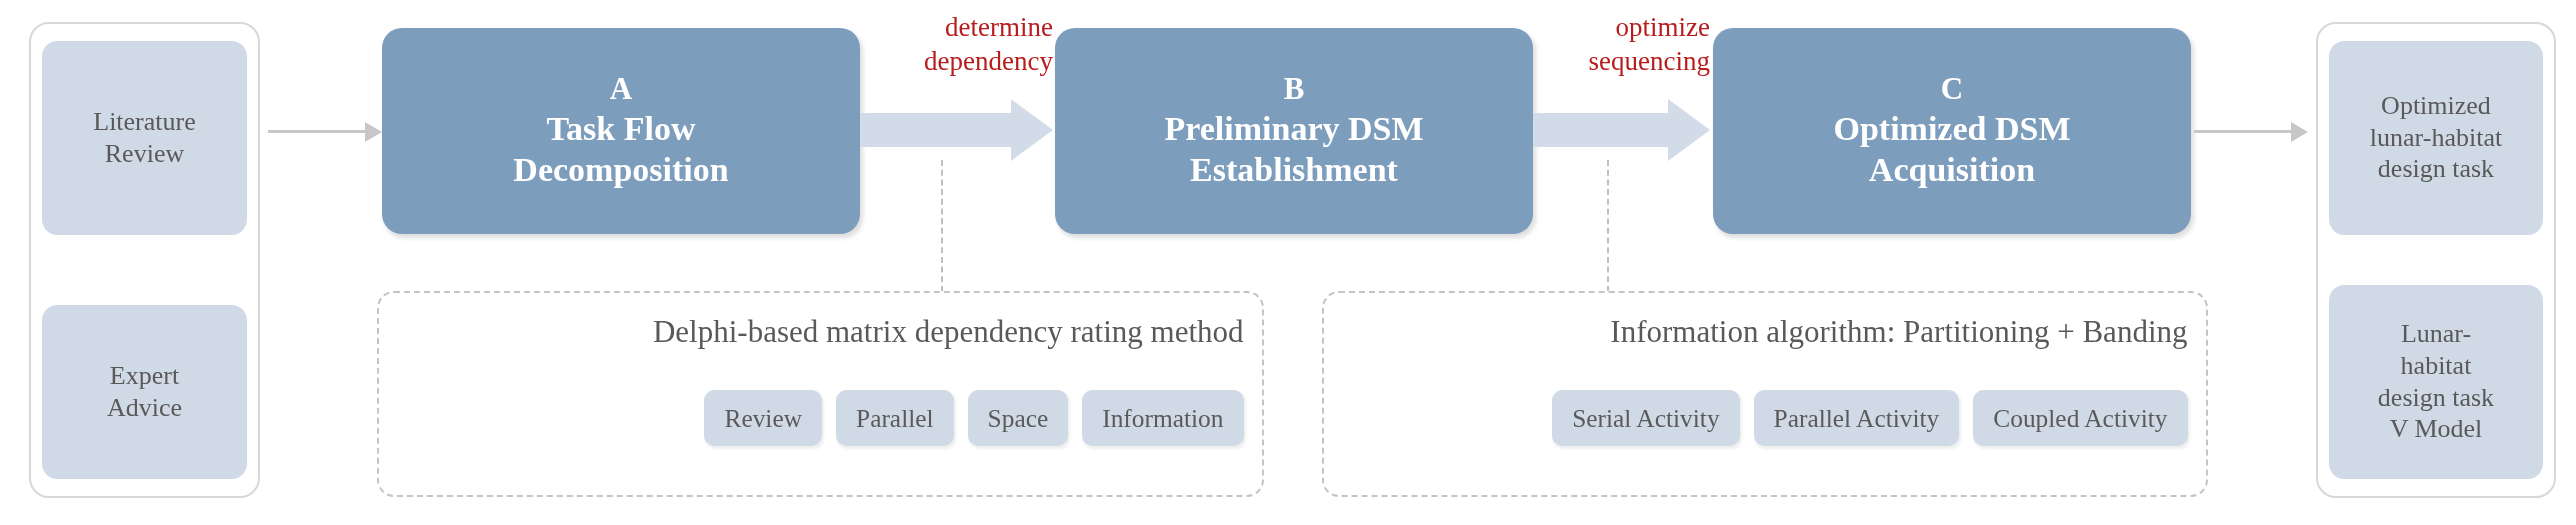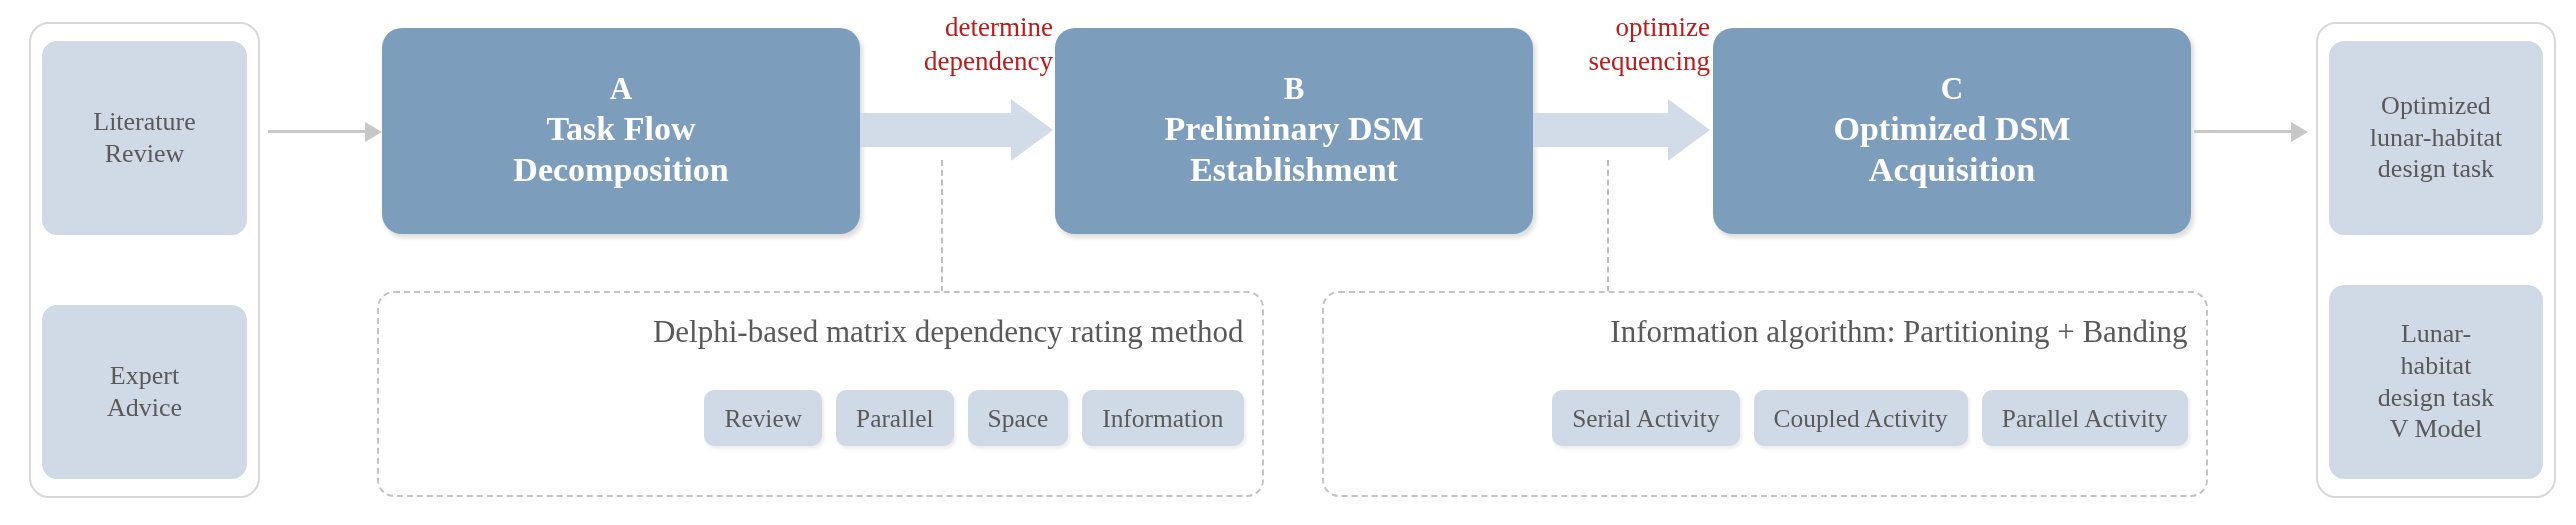--- a/index.html
+++ b/index.html
@@ -236,19 +236,19 @@
       <div class="tag">Parallel</div>
       <div class="tag">Space</div>
       <div class="tag">Information</div>
     </div>
   </div>
 
   <div class="dashed-panel" style="left:1322px; top:291px; width:886px; height:206px;">
     <div class="dashed-title">Information algorithm: Partitioning + Banding</div>
     <div class="tag-row">
       <div class="tag">Serial Activity</div>
+      <div class="tag">Parallel Activity</div>
       <div class="tag">Coupled Activity</div>
-      <div class="tag">Parallel Activity</div>
     </div>
   </div>
 
 </div>
 
 
 </body></html>

